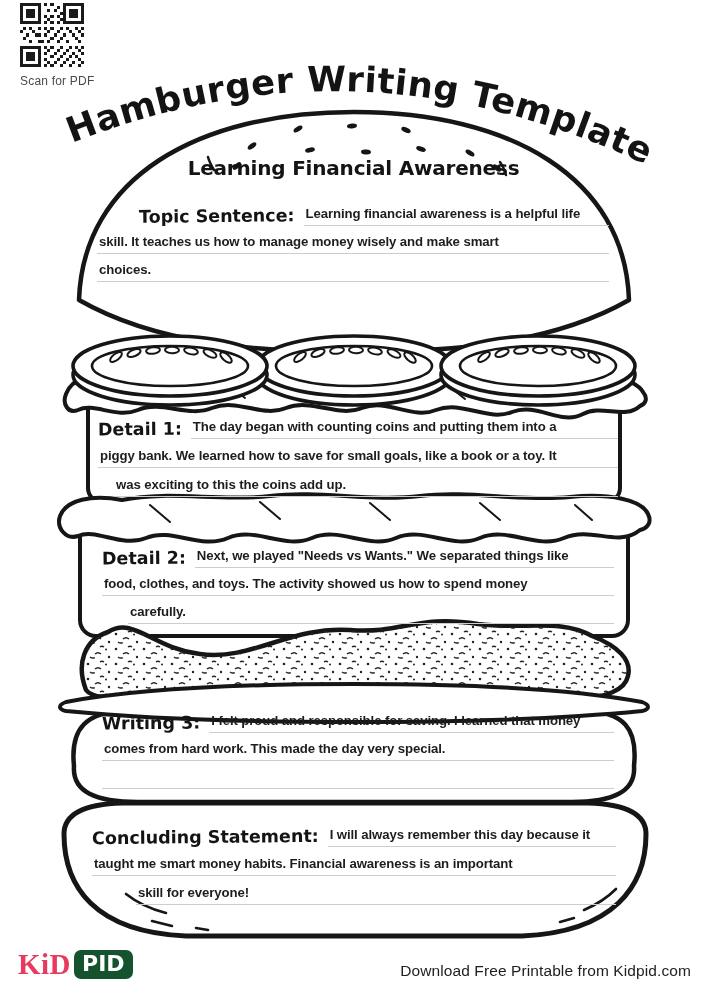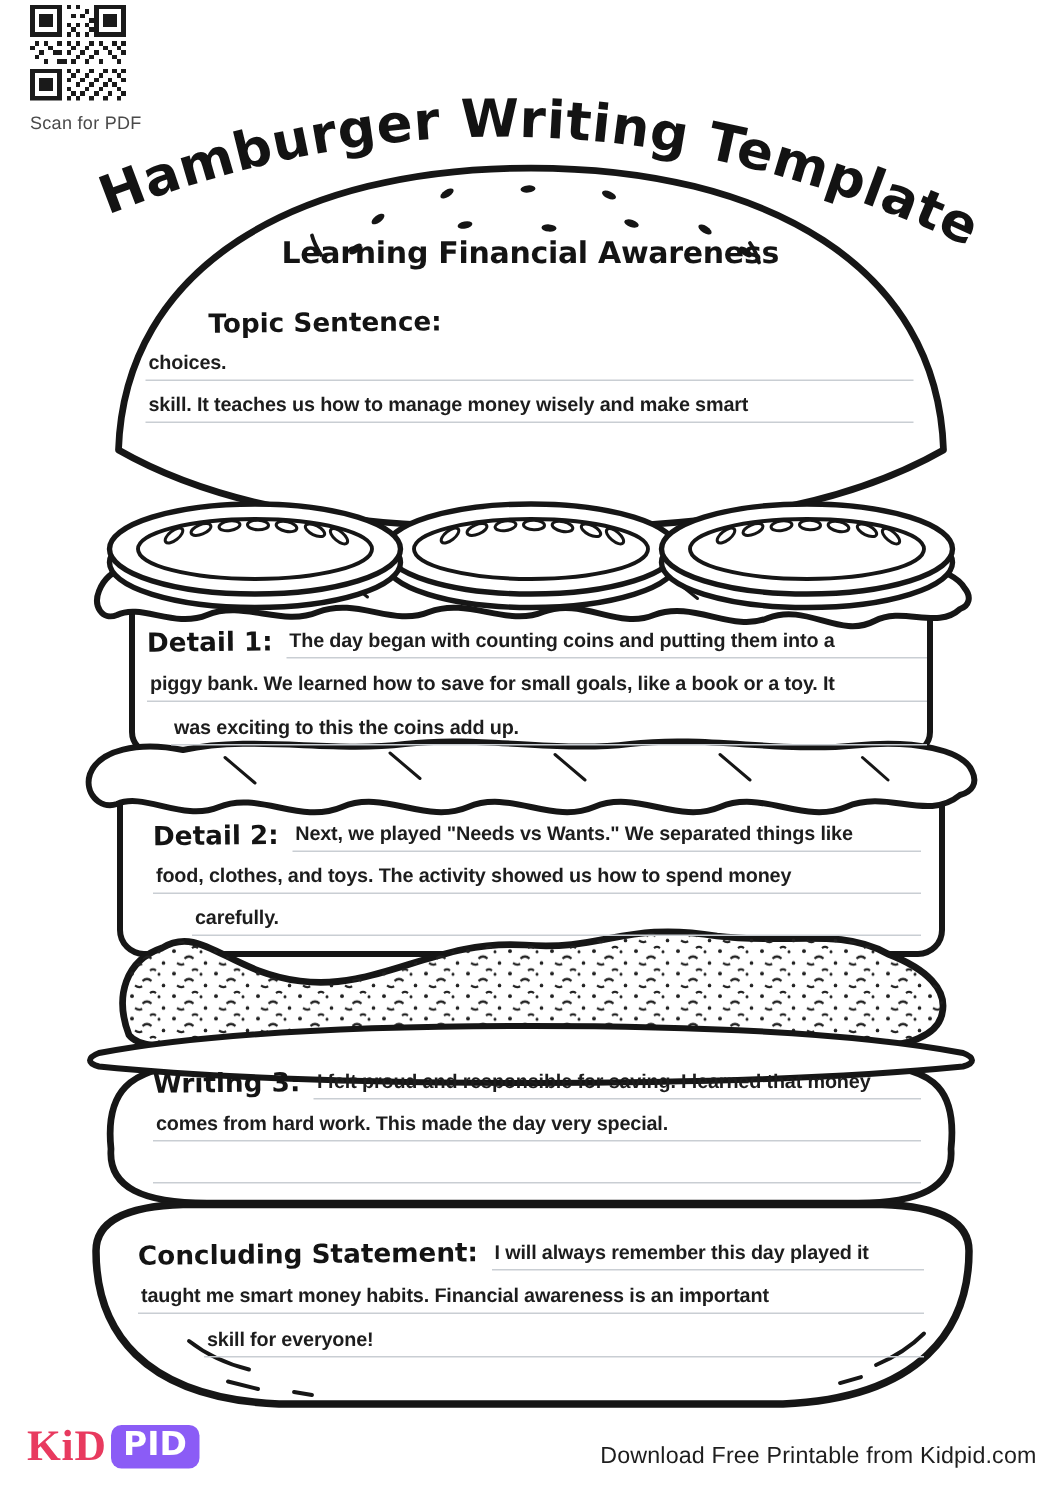--- a/index.html
+++ b/index.html
@@ -43,21 +43,21 @@
   .sec-d3 { left:102px; top:705px; width:512px; }     .sec-d3 .wline { height:28px; }
   .sec-conc { left:92px; top:818px; width:524px; }    .sec-conc .wline { height:29px; }
   .sec-conc .ind { margin-left:44px; }
 
   .brand { position:absolute; left:18px; top:948px; display:flex; align-items:center; }
   .brand-kid {
     font-family:Liberation Serif, serif; font-weight:bold; font-size:29px;
     color:#E83A5F; letter-spacing:0.5px;
   }
   .brand-pid {
-    background:#8b5cf6; color:#ffffff; font-family:"DejaVu Sans", sans-serif;
+    background:#14532d; color:#ffffff; font-family:"DejaVu Sans", sans-serif;
     font-weight:bold; font-size:22px; padding:1px 8px 3px; border-radius:7px; margin-left:3px;
   }
   .dl {
     position:absolute; right:16px; top:962px; font-size:15.5px; font-weight:500;
     color:#1e1e1e; letter-spacing:0.1px; white-space:nowrap;
   }
 </style>
 </head>
 <body>
 
@@ -184,26 +184,27 @@
         <path d="M8,0h1v1h-1z M10,0h1v1h-1z M12,1h1v1h-1z M9,2h1v1h-1z M11,2h1v1h-1z M13,3h1v1h-1z M8,4h1v1h-1z M10,4h1v1h-1z M12,4h1v1h-1z M9,5h1v1h-1z M13,5h1v1h-1z M8,6h1v1h-1z M10,6h1v1h-1z M12,6h1v1h-1z M6,8h1v1h-1z M6,10h1v1h-1z M6,12h1v1h-1z M1,8h1v1h-1z M3,8h1v1h-1z M8,8h1v1h-1z M10,8h1v1h-1z M13,8h1v1h-1z M15,8h1v1h-1z M18,8h1v1h-1z M20,8h1v1h-1z M0,9h1v1h-1z M4,9h1v1h-1z M9,9h1v1h-1z M12,9h1v1h-1z M16,9h1v1h-1z M19,9h1v1h-1z M2,10h1v1h-1z M5,10h1v1h-1z M8,10h1v1h-1z M11,10h1v1h-1z M14,10h1v1h-1z M17,10h1v1h-1z M20,10h1v1h-1z M1,11h1v1h-1z M10,11h1v1h-1z M13,11h1v1h-1z M18,11h1v1h-1z M3,12h1v1h-1z M7,12h1v1h-1z M9,12h1v1h-1z M12,12h1v1h-1z M15,12h1v1h-1z M19,12h1v1h-1z M8,14h1v1h-1z M10,14h1v1h-1z M13,14h1v1h-1z M16,14h1v1h-1z M18,14h1v1h-1z M20,14h1v1h-1z M9,15h1v1h-1z M12,15h1v1h-1z M15,15h1v1h-1z M19,15h1v1h-1z M8,16h1v1h-1z M11,16h1v1h-1z M14,16h1v1h-1z M17,16h1v1h-1z M20,16h1v1h-1z M10,17h1v1h-1z M13,17h1v1h-1z M16,17h1v1h-1z M18,17h1v1h-1z M8,18h1v1h-1z M12,18h1v1h-1z M15,18h1v1h-1z M19,18h1v1h-1z M9,19h1v1h-1z M11,19h1v1h-1z M14,19h1v1h-1z M17,19h1v1h-1z M20,19h1v1h-1z M8,20h1v1h-1z M10,20h1v1h-1z M13,20h1v1h-1z M16,20h1v1h-1z M19,20h1v1h-1z"></path>
       </svg>
       <div class="qr-caption">Scan for PDF</div>
     </div>
 
     <div class="essay-title">Learning Financial Awareness</div>
 
     <div class="sec sec-topic">
       <div class="wline">
         <span class="lbl">Topic Sentence:</span>
-      </div>
+        <span class="txt">Learning financial awareness is a helpful life</span>
+      </div>
+      <div class="wline">
+          <span class="txt">skill. It teaches us how to manage money wisely and make smart</span>
+        </div>
       <div class="wline">
           <span class="txt">choices.</span>
-        </div>
-      <div class="wline">
-          <span class="txt">skill. It teaches us how to manage money wisely and make smart</span>
         </div>
     </div>
 
     <div class="sec sec-d1">
       <div class="wline">
         <span class="lbl">Detail 1:</span>
         <span class="txt">The day began with counting coins and putting them into a</span>
       </div>
       <div class="wline">
           <span class="txt">piggy bank. We learned how to save for small goals, like a book or a toy. It</span>
@@ -235,21 +236,21 @@
           <span class="txt">comes from hard work. This made the day very special.</span>
         </div>
       <div class="wline">
           <span class="txt"></span>
         </div>
     </div>
 
     <div class="sec sec-conc">
       <div class="wline">
         <span class="lbl">Concluding Statement:</span>
-        <span class="txt">I will always remember this day played it</span>
+        <span class="txt">I will always remember this day because it</span>
       </div>
       <div class="wline">
           <span class="txt">taught me smart money habits. Financial awareness is an important</span>
         </div>
       <div class="wline">
           <span class="txt ind">skill for everyone!</span>
         </div>
     </div>
 
     <div class="brand">

